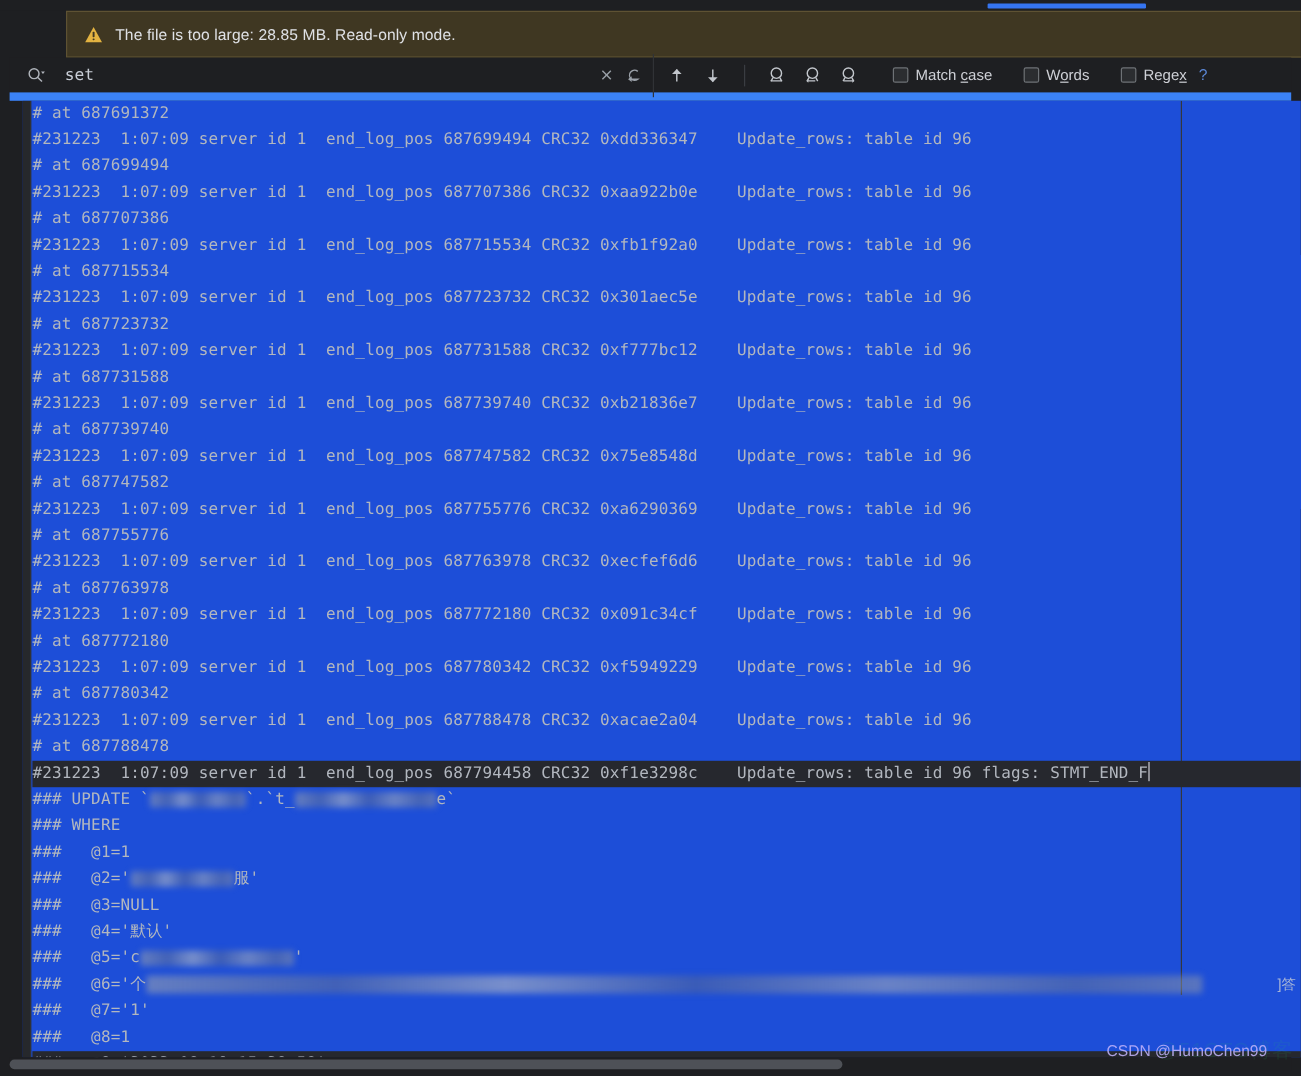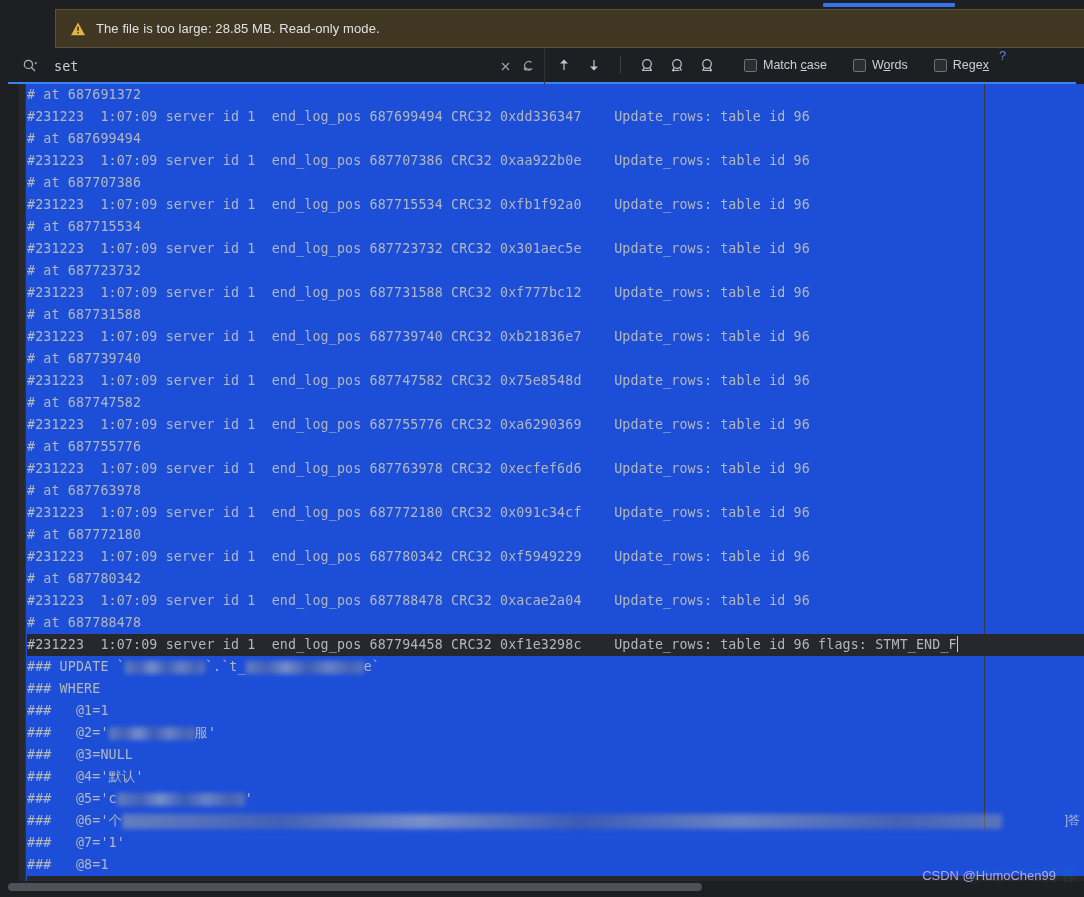--- a/index.html
+++ b/index.html
@@ -57,22 +57,23 @@
     letter-spacing: 0.1px;
     white-space: nowrap;
   }
 
   
   .find-bar {
     position: absolute;
     left: 8px; top: 48px;
     width: 1068px; height: 36px;
     background: #1e1f22;
-    border-bottom: 2px solid #3b82f6;
+    border-bottom: 7px solid #3b82f6;
     display: flex;
+    align-items: center;
   }
   .find-field {
     position: relative;
     display: flex;
     align-items: center;
     width: 530px;
     height: 36px;
     padding-left: 14px;
     flex: 0 0 auto;
   }

